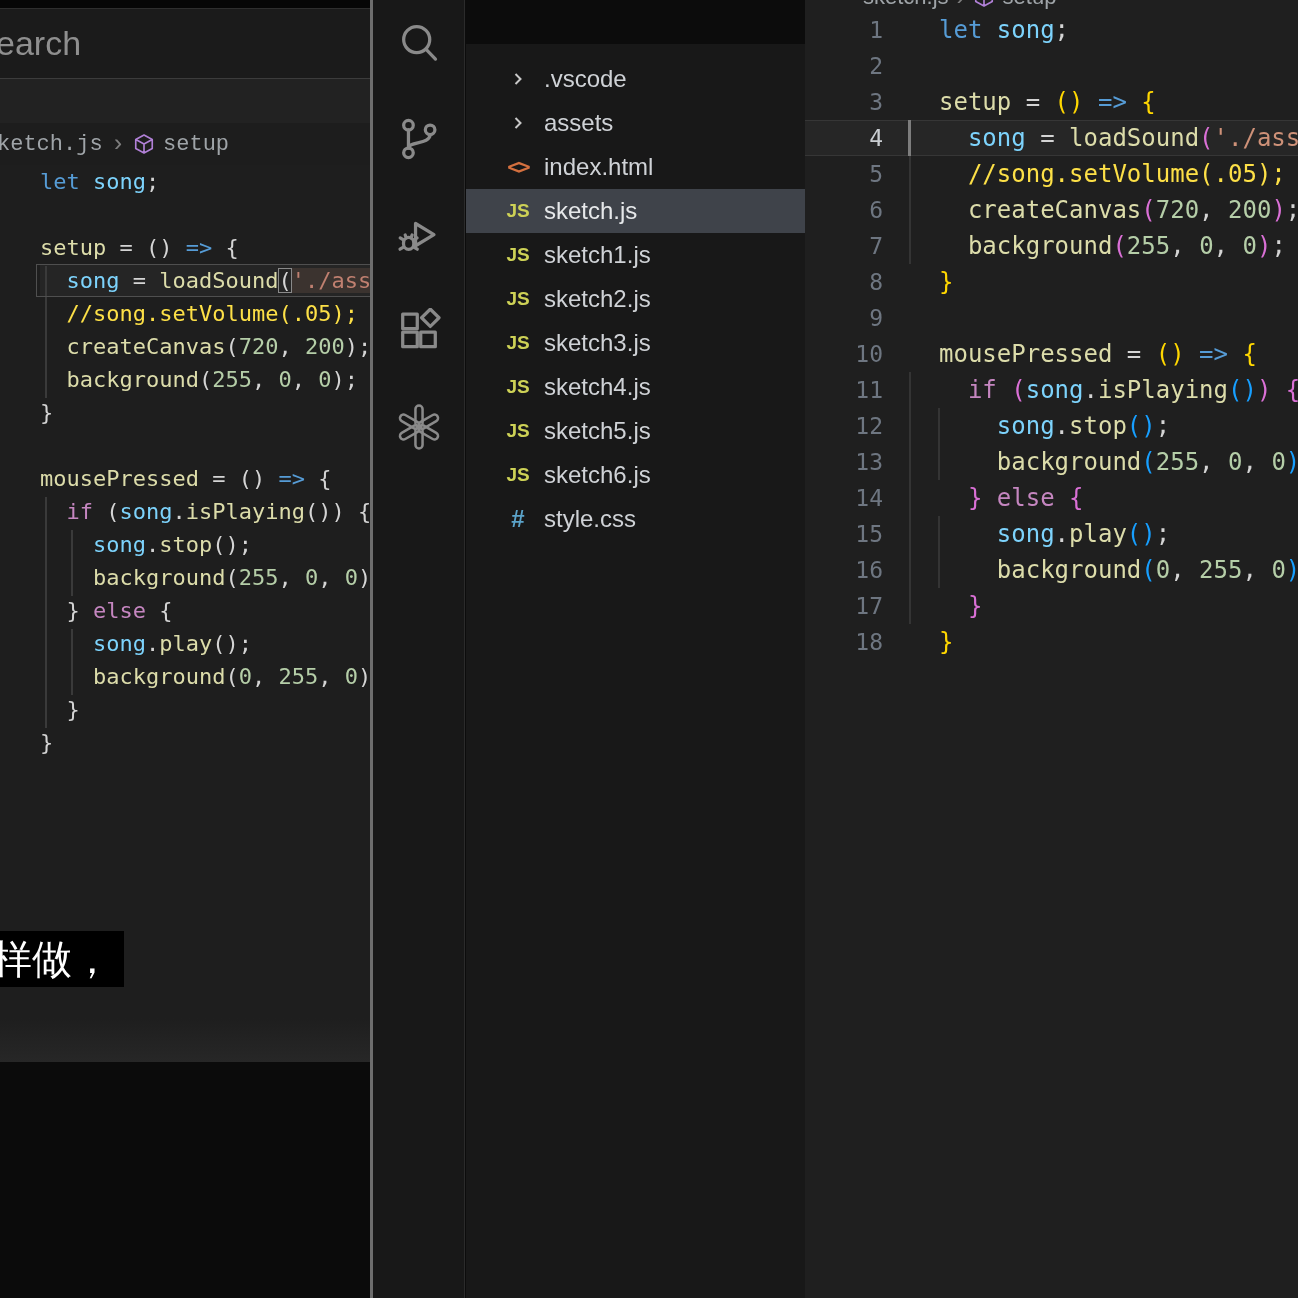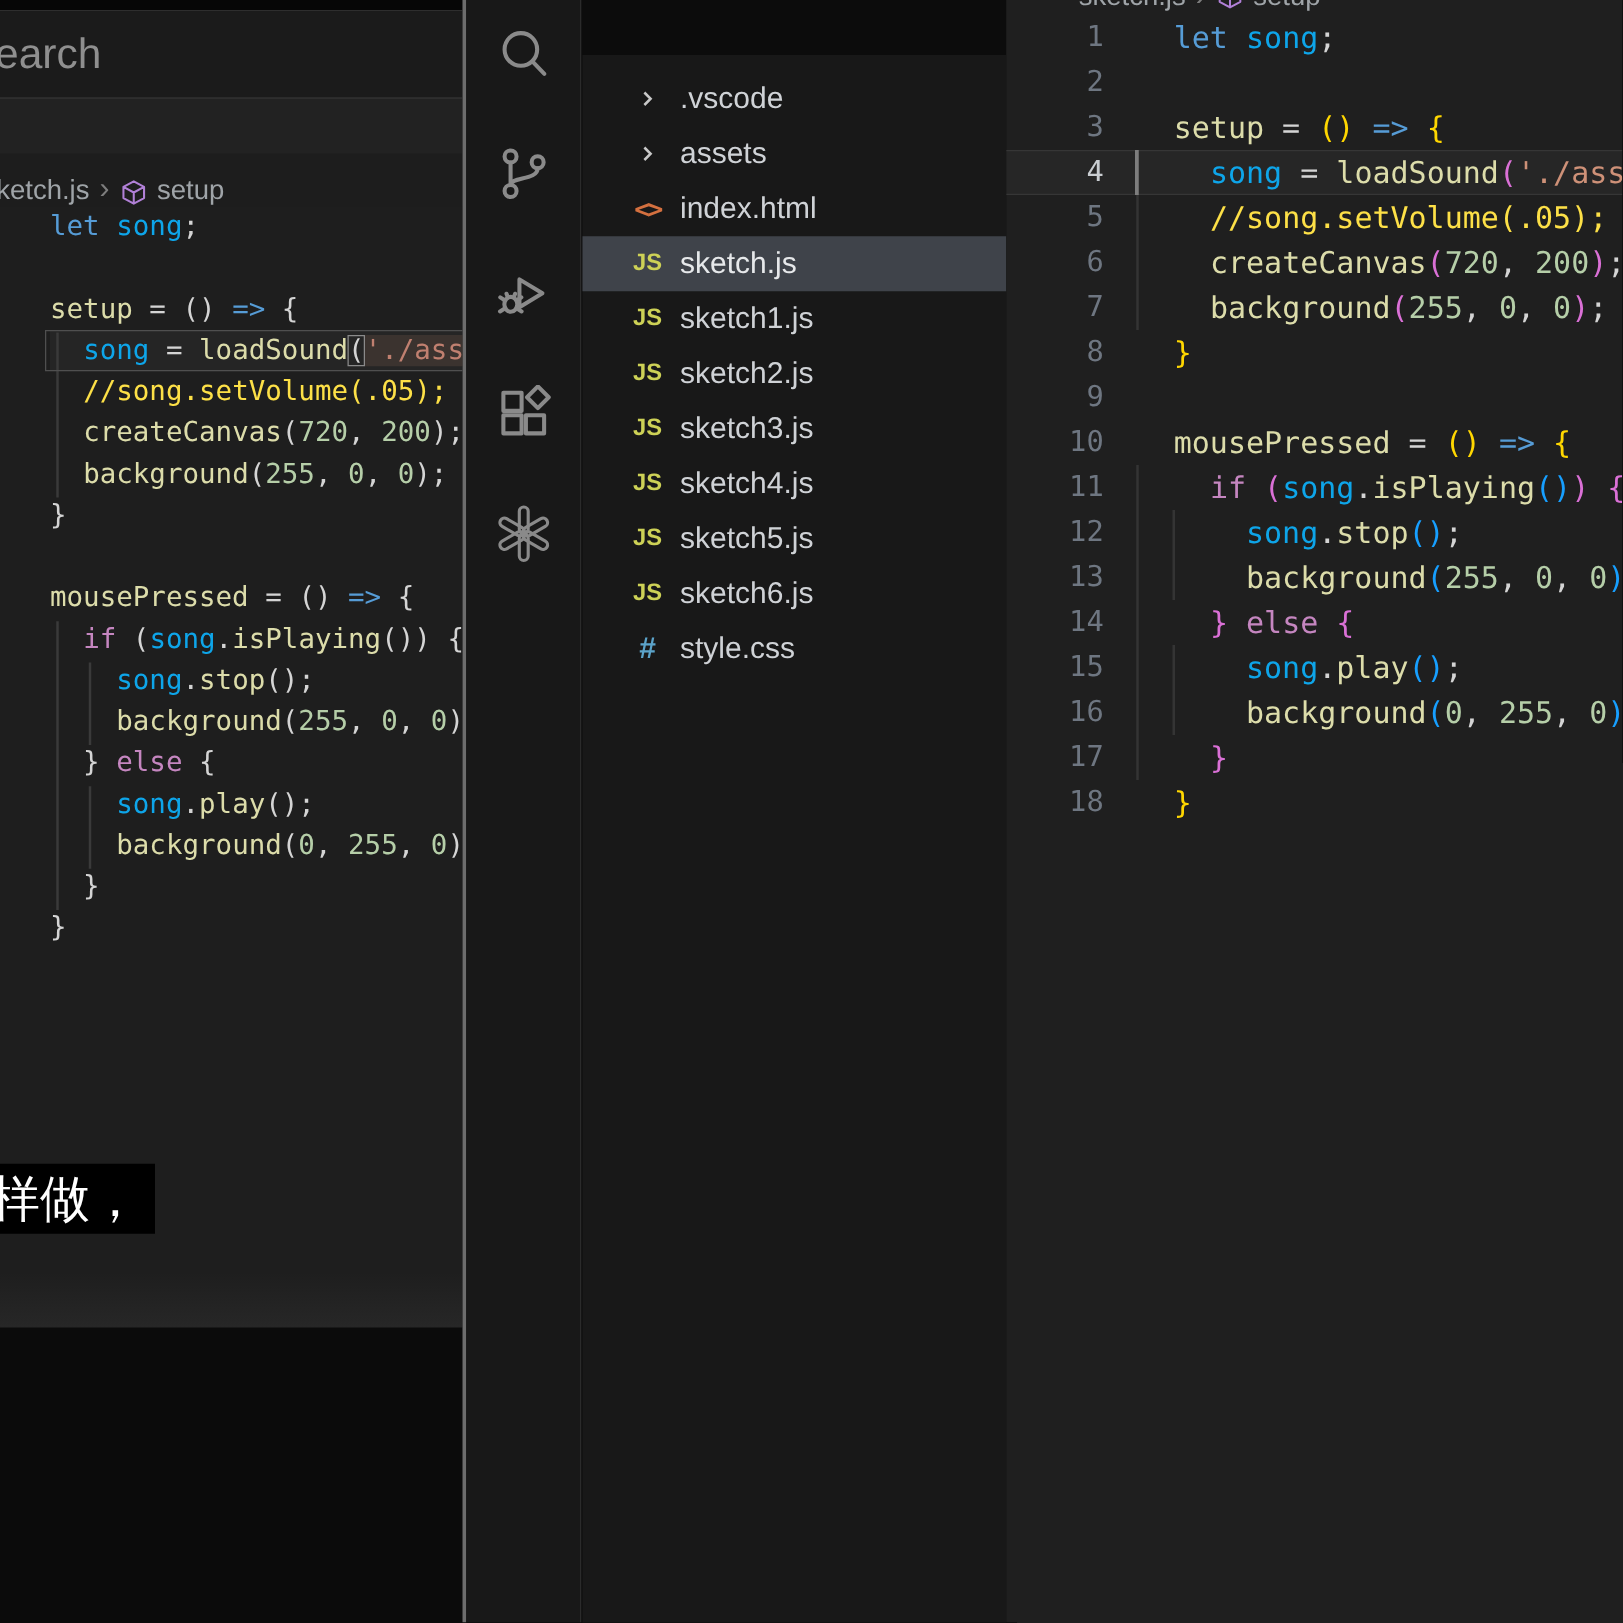--- a/index.html
+++ b/index.html
@@ -7,21 +7,21 @@
   .stage { position:relative; width:1298px; height:1138px; background:#0c0c0c;
            font-family:"Liberation Sans", sans-serif; }
 
   
   .video-pane { position:absolute; left:0; top:0; width:370px; height:1298px; background:#0b0b0b; overflow:hidden; }
   .v-window { position:absolute; left:0; top:0; width:370px; height:1062px; background:#1e1e1e; overflow:hidden; }
   .v-top-strip { height:9px; background:#060606; border-bottom:1px solid #2e2e2e; }
   .v-search { height:70px; background:#1b1b1b; border-bottom:1px solid #3c3c3c; display:flex; align-items:center; }
   .v-search span { font-size:34px; color:#8f8f8f; margin-left:-4px; }
   .v-tabband { height:44px; background:#222222; }
-  .v-breadcrumb { height:42px; display:flex; align-items:flex-end; gap:8px; color:#9fa4a8; font-size:22px; background:#1d1d1d; }
+  .v-breadcrumb { height:42px; display:flex; align-items:center; gap:8px; color:#9fa4a8; font-size:22px; background:#1d1d1d;font-family:Liberation Mono, monospace; }
   .v-breadcrumb .bc-file { margin-left:-3px; }
   .bc-sep { color:#7d7d7d; font-size:24px; }
   .cube-svg { width:22px; height:22px; }
   .v-code { position:relative; font:22px/33px "DejaVu Sans Mono", monospace; padding-left:40px; }
   .v-code .crow { height:33px; white-space:pre; position:relative; }
   .v-code .crow.active { background:rgba(255,255,255,0.03); }
   .v-code .crow > span { position:relative; z-index:2; }
   .hlbox { position:absolute; left:-4px; right:-40px; top:0; bottom:0; border:1px solid #4f4f4f; z-index:1; }
   .v-guide { position:absolute; width:2px; background:#3a3a3a; z-index:0; }
   .v-subtitle { position:absolute; left:0; top:931px; width:124px; height:56px; background:#000;
@@ -59,21 +59,21 @@
   .code { position:relative; margin-top:2px; font:24px/36px "DejaVu Sans Mono", monospace; }
   .code .crow { height:36px; display:flex; position:relative; }
   .code .lnum { width:78px; text-align:right; color:#6e7681; font-size:23px; flex:0 0 78px; }
   .code .ctext { padding-left:56px; white-space:pre; }
   .code .crow.active { background:#262626; box-shadow:inset 0 1px 0 #363636, inset 0 -1px 0 #363636; }
   .code .crow.active .lnum { color:#c9cdd1; }
   .e-guide { position:absolute; background:#343434; width:2px; z-index:0; }
   .e-guide.bright { background:#7d7d7d; width:3px; }
 
   
-  .tk-pl{color:#d4d4d4} .tk-kw{color:#569cd6} .tk-var{color:#0ea5e9} .tk-fn{color:#dcdcaa}
+  .tk-pl{color:#d4d4d4} .tk-kw{color:#569cd6} .tk-var{color:#7dd3fc} .tk-fn{color:#dcdcaa}
   .tk-num{color:#b5cea8} .tk-str{color:#ce9178} .tk-com{color:#fde047} .tk-ctl{color:#c586c0}
   .tk-b1{color:#ffd700} .tk-b2{color:#da70d6} .tk-b3{color:#179fff}
   .tk-bm{color:#d4d4d4; outline:1px solid #8a8a8a; outline-offset:-1px;}
   .tk-strsel{color:#c08070; background:rgba(120,90,75,0.28);}
 </style>
 </head>
 <body>
 
 <div class="stage">
 

